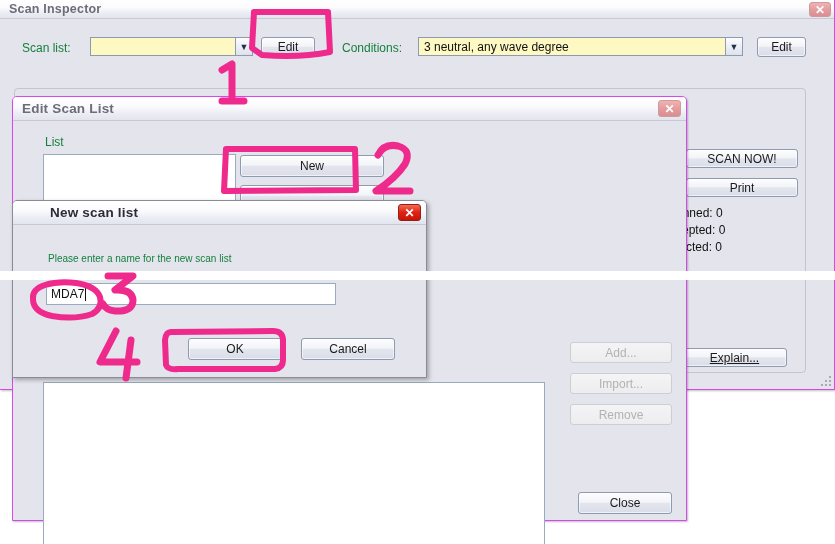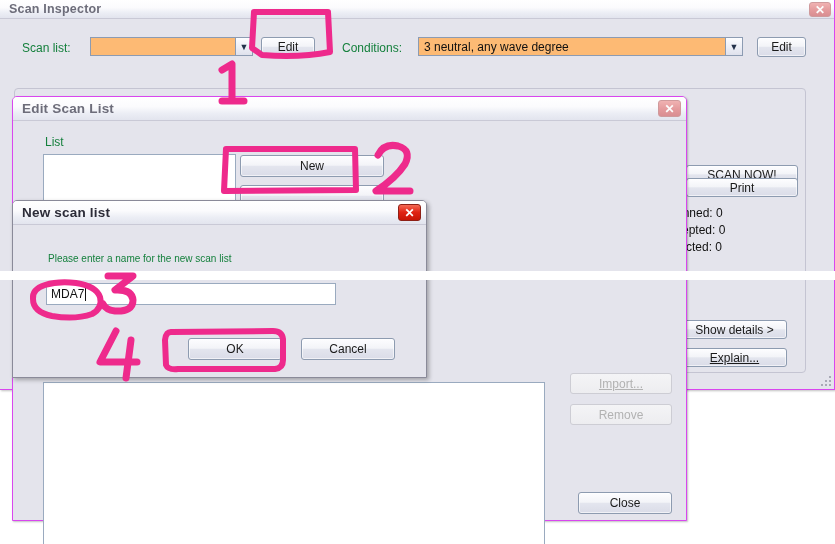--- a/index.html
+++ b/index.html
@@ -31,21 +31,21 @@
     padding: 0 4px 0 9px;
     position: relative;
   }
   .titlebar .ttl {
     font-size: 12.5px;
     font-weight: bold;
     color: #6d6d7a;
     letter-spacing: .2px;
     white-space: nowrap;
   }
-  .titlebar.active .ttl { color: #4a4a55; }
+  .titlebar.active .ttl { color: #4a4a55; margin-left: 28px; }
 
   .closebtn {
     position: absolute;
     width: 20px; height: 15px;
     border-radius: 3px;
     display: flex; align-items: center; justify-content: center;
     font-size: 12px; font-weight: bold; line-height: 1;
     color: #ffffff;
     border: 1px solid rgba(130,70,70,.55);
     cursor: pointer;
@@ -88,21 +88,21 @@
     font-size: 12px;
     color: #111;
     display: flex; align-items: center;
     padding: 0 4px;
     overflow: hidden;
     white-space: nowrap;
   }
   .combo { display: flex; align-items: stretch; }
   .combo .txt {
     flex: 1 1 auto;
-    background: #fdba74;
+    background: #fef9c3;
     border: 1px solid #8c9bb2;
     border-right: none;
     font-size: 12px;
     display: flex; align-items: center;
     padding: 0 5px;
     color: #111;
     white-space: nowrap; overflow: hidden;
   }
   .combo .arrow {
     width: 18px;
@@ -168,30 +168,29 @@
       <div class="combo" style="position:absolute; left:418px; top:18px; width:325px; height:19px;">
         <div class="txt">3 neutral, any wave degree</div>
         <div class="arrow">▼</div>
       </div>
 
       <div class="btn" style="position:absolute; left:757px; top:18px; width:49px; height:20px;">Edit</div>
     </div>
 
     <div class="groupbox" style="left:14px; top:88px; width:792px; height:285px; background:#e4e4ec;"></div>
 
-    <div class="btn" style="position:absolute; left:686px; top:165px; width:112px; height:19px;text-align:right;">SCAN NOW!</div>
+    <div class="btn" style="position:absolute; left:686px; top:149px; width:112px; height:19px;text-align:right;">SCAN NOW!</div>
     <div class="btn" style="position:absolute; left:686px; top:178px; width:112px; height:19px;">Print</div>
 
     <div style="position:absolute; left:670px; top:205px; width:140px; font-size:12px; color:#111; line-height:17px;">
       <div>canned: 0</div>
       <div>ccepted: 0</div>
       <div>ejected: 0</div>
     </div>
 
-    <div class="btn" style="position:absolute; left:682px; top:320px; width:105px; height:19px;">Show details &gt;</div>
     <div class="btn" style="position:absolute; left:682px; top:348px; width:105px; height:19px;text-decoration:underline;">Explain...</div>
 
     <div class="grip" style="right:3px; bottom:3px;">
       <i style="right:0px; bottom:0px;"></i>
         <i style="right:4px; bottom:0px;"></i>
         <i style="right:8px; bottom:0px;"></i>
       <i style="right:0px; bottom:4px;"></i>
         <i style="right:4px; bottom:4px;"></i>
       <i style="right:0px; bottom:8px;"></i>
     </div>
@@ -207,21 +206,22 @@
     <span class="lbl" style="position:absolute; left:32px; top:38px; font-size:12px;">List</span>
 
     <div class="field" style="position:absolute; left:30px; top:57px; width:193px; height:50px; border-color:#9aaabf;"></div>
 
     <div class="btn" style="position:absolute; left:227px; top:58px; width:144px; height:22px;">New</div>
 
     <div class="btn" style="position:absolute; left:227px; top:88px; width:144px; height:22px;"></div>
 
     <div class="listbox" style="position:absolute; left:30px; top:285px; width:502px; height:175px;"></div>
 
-    <div class="btn disabled" style="position:absolute; left:557px; top:276px; width:102px; height:21px;text-decoration:underline;">Import...</div>
+    <div class="btn disabled" style="position:absolute; left:557px; top:245px; width:102px; height:21px;">Add...</div>
+    <div class="btn disabled" style="position:absolute; left:557px; top:276px; width:102px; height:21px;">Import...</div>
     <div class="btn disabled" style="position:absolute; left:557px; top:307px; width:102px; height:21px;">Remove</div>
 
     <div class="btn" style="position:absolute; left:565px; top:395px; width:94px; height:22px;">Close</div>
   </div>
 
   <div class="win" style="left:12px; top:200px; width:415px; height:178px; border-radius:5px 5px 0 0; border-color:#8a8a99; box-shadow:2px 2px 4px rgba(0,0,0,.3);">
 
     <div class="titlebar active" style="height:24px; border-radius:4px 4px 0 0;">
       <span class="ttl" style="font-size:13.5px; color:#2c2c38;">New scan list</span>
       <div class="closebtn active" style="right:5px; top:3px; width:23px; height:17px;">✕</div>

